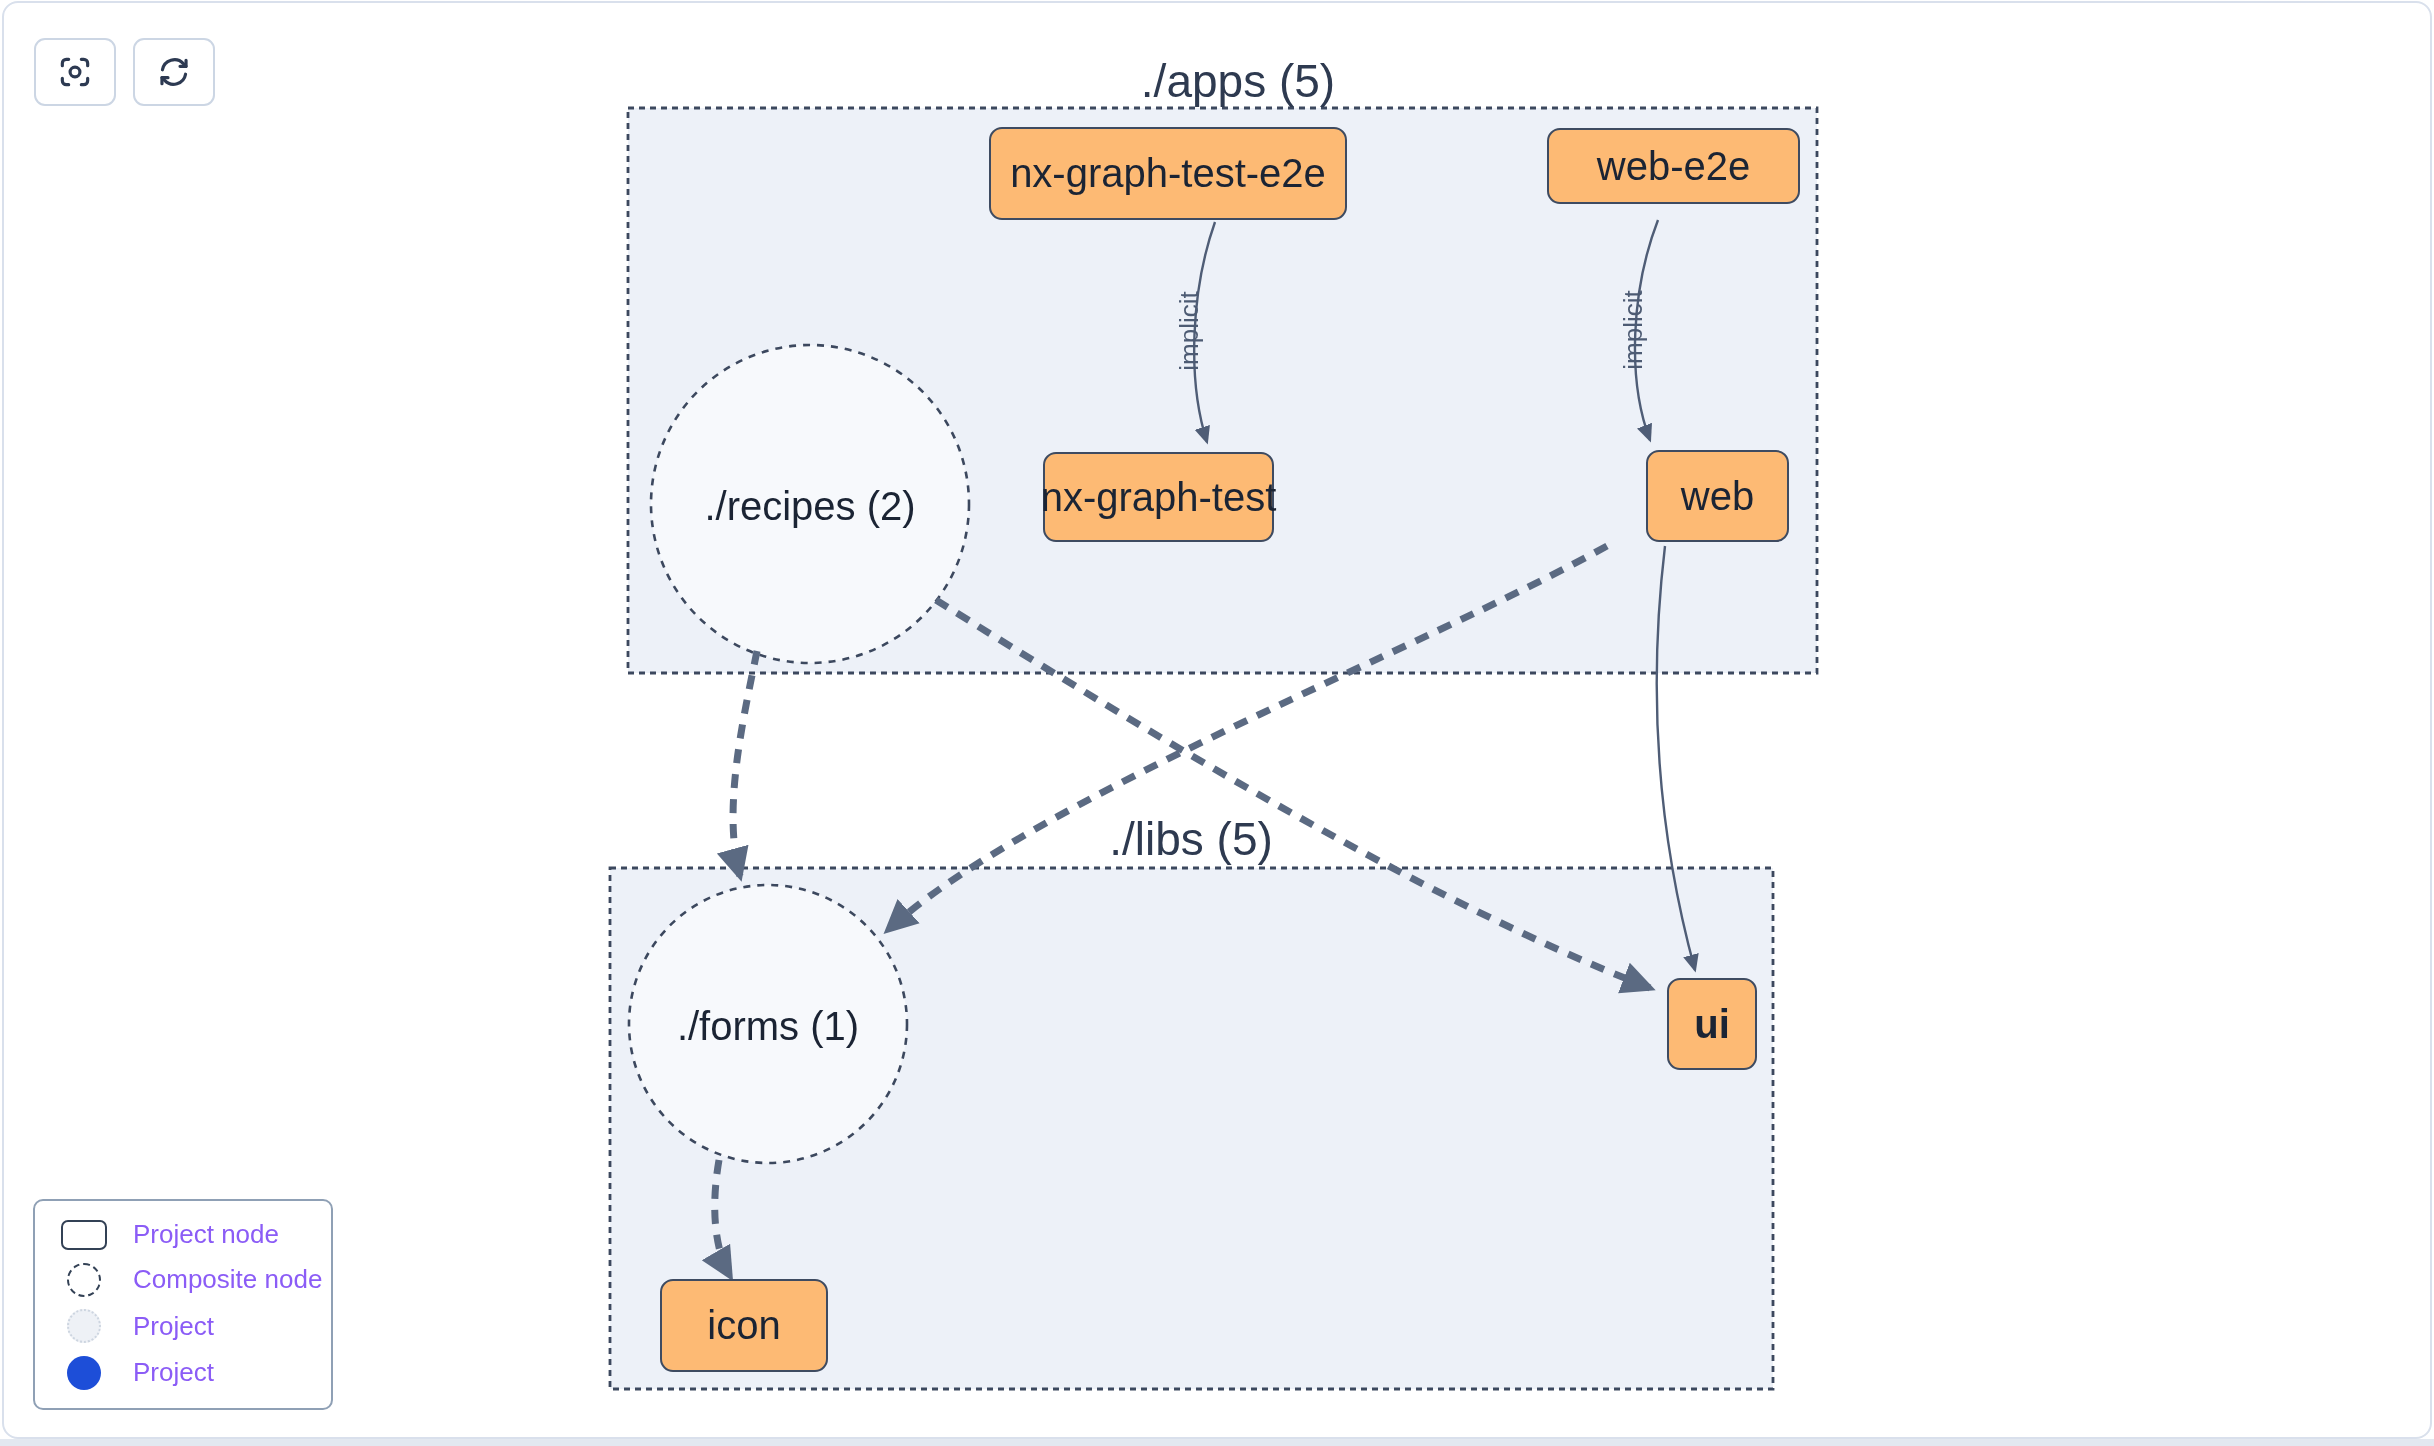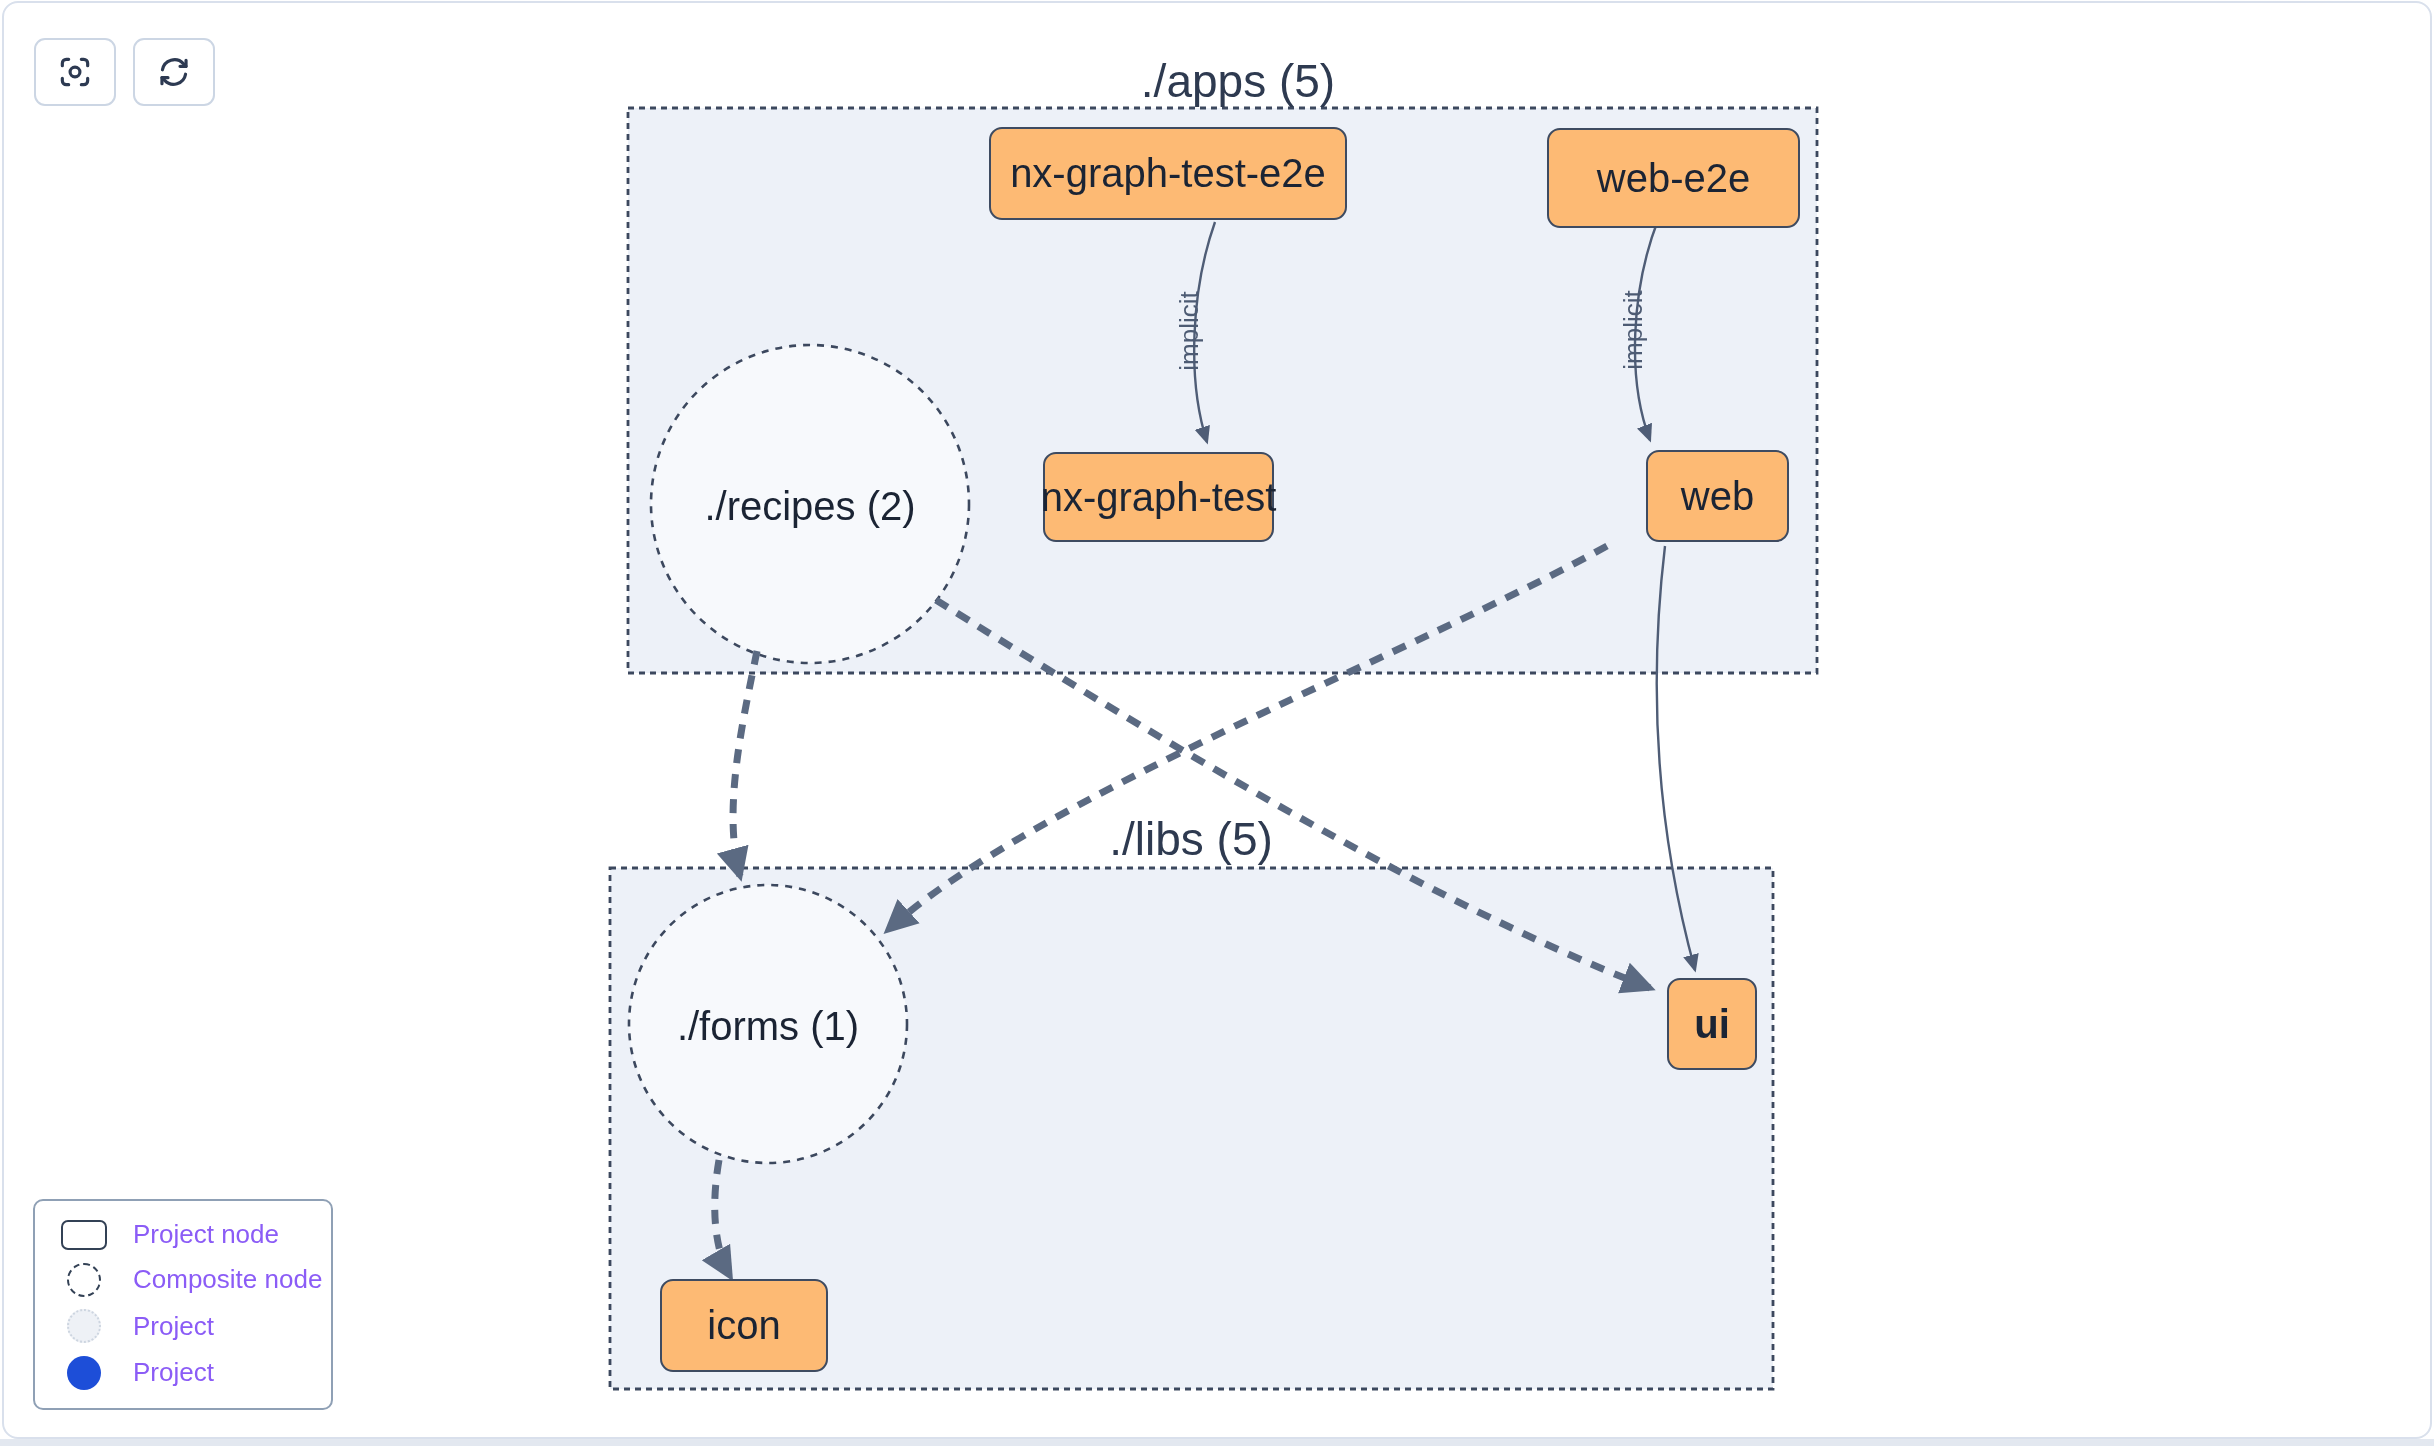--- a/index.html
+++ b/index.html
@@ -76,21 +76,21 @@
     <text class="edge-label" x="1633" y="330" transform="rotate(-90 1633 330)">implicit</text>
 
     <text class="circle-label" x="810" y="506">./recipes (2)</text>
     <text class="circle-label" x="768" y="1026">./forms (1)</text>
   </svg>
 
   <div class="group-title" style="left:1222px;top:54px;margin-left:16px;">./apps (5)</div>
   <div class="group-title" style="left:1191px;top:812px;">./libs (5)</div>
 
   <div class="node" style="left:989px;top:127px;width:358px;height:93px;">nx-graph-test-e2e</div>
-  <div class="node" style="left:1547px;top:128px;width:253px;height:100px;">web-e2e</div>
+  <div class="node" style="left:1547px;top:128px;width:253px;height:76px;">web-e2e</div>
   <div class="node" style="left:1043px;top:452px;width:231px;height:90px;">nx-graph-test</div>
   <div class="node" style="left:1646px;top:450px;width:143px;height:92px;">web</div>
   <div class="node" style="left:1667px;top:978px;width:90px;height:92px;font-weight:bold;">ui</div>
   <div class="node" style="left:660px;top:1279px;width:168px;height:93px;text-align:center;">icon</div>
 
   <div class="toolbar">
     <button class="tool-btn">
       <span style="display:flex;">
         <svg viewBox="0 0 24 24" width="38" height="38">
           <path d="M4 8V6.5A2.5 2.5 0 0 1 6.5 4H8"></path>

